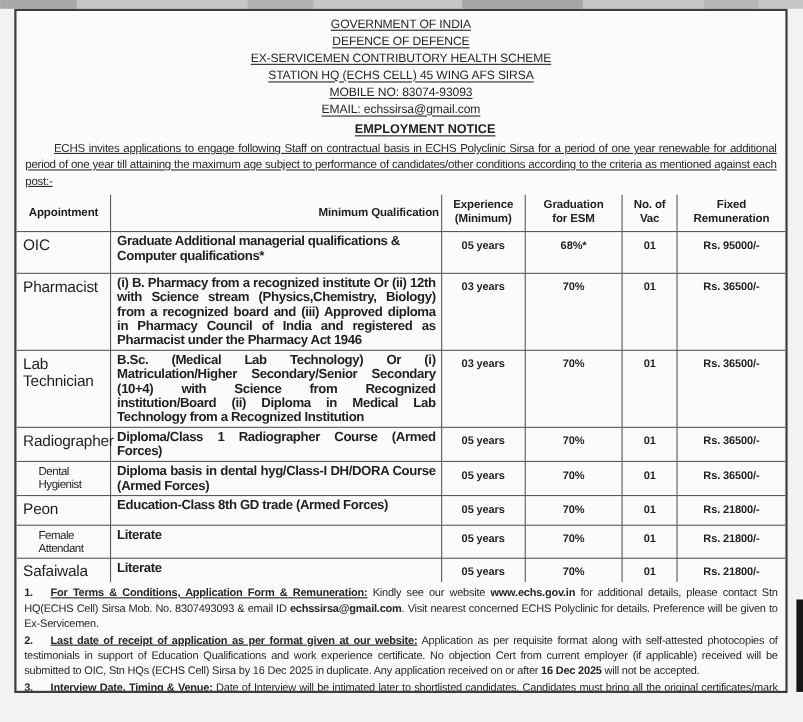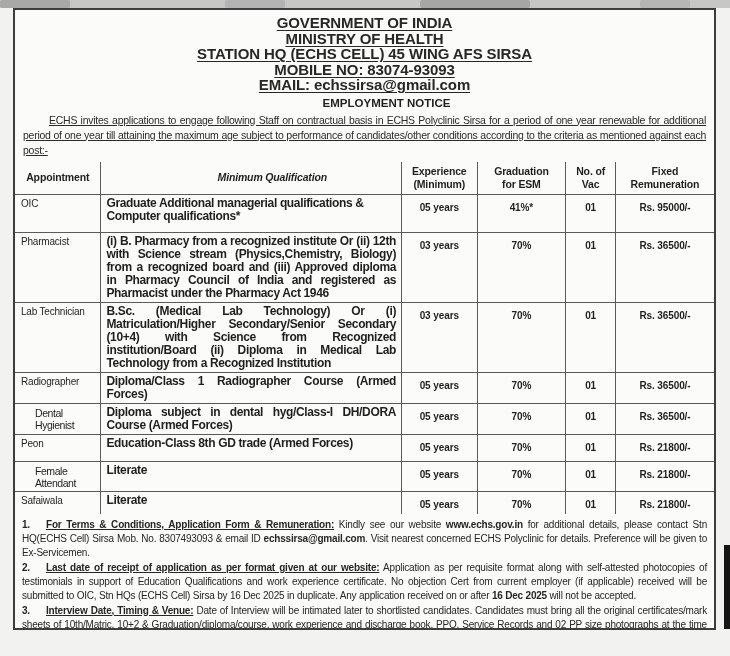--- a/index.html
+++ b/index.html
@@ -15,42 +15,42 @@
   .smudge.s3{left:420px;width:110px;opacity:.6;}
   .smudge.s4{left:640px;width:50px;opacity:.3;}
 
   .document{
     position:absolute;top:8px;left:13px;width:703px;height:622px;
     background:#fbfbfa;border:2px solid #3d3d3d;box-sizing:border-box;
     overflow:hidden;color:#222;
   }
   .doc-header{text-align:center;padding-top:5px;}
   .hline{
-    font-weight:bold;font-size:15px;line-height:15.5px;letter-spacing:-0.1px;
+    font-weight:normal;font-size:11px;line-height:15.5px;letter-spacing:-0.1px;
     text-decoration:underline;text-underline-offset:2px;color:#272727;
   }
   .notice-title{
     text-align:center;font-weight:bold;font-size:11.5px;line-height:16px;
-    margin-top:2px;text-underline-offset:2px;color:#1f1f1f;margin-left:44px;
+    margin-top:2px;text-decoration:underline;text-underline-offset:2px;color:#1f1f1f;margin-left:44px;
   }
   .intro{
     margin:2px 8px 4px 8px;text-indent:26px;text-align:justify;
     font-size:10.5px;line-height:15px;letter-spacing:-0.25px;color:#2b2b2b;text-decoration:underline;
   }
 
   table.vacancy{width:100%;border-collapse:collapse;table-layout:fixed;border:hidden;}
   table.vacancy th,table.vacancy td{
     border:1px solid #5a5a5a;vertical-align:top;box-sizing:border-box;color:#1f1f1f;
   }
   th{
     font-size:10.5px;font-weight:bold;text-align:center;vertical-align:middle !important;
     white-space:pre-line;line-height:13px;letter-spacing:-0.15px;padding:2px;
   }
-  th.qual-h{text-align:center;padding-left:44px;font-style:italic;}
-  td.appt{font-size:10px;letter-spacing:-0.2px;padding:3px 2px 2px 6px;}
+  th.qual-h{text-align:right;padding-left:44px;}
+  td.appt{font-size:14px;letter-spacing:-0.2px;padding:3px 2px 2px 6px;}
   td.appt-sm{font-size:10.5px;letter-spacing:-0.45px;padding-left:20px;}
   td.qual{
     font-weight:bold;font-size:12px;line-height:13px;letter-spacing:-0.35px;
     text-align:justify;white-space:pre-line;padding:2px 5px;margin-left:13px;
   }
   td.val{font-weight:bold;font-size:10px;text-align:center;padding-top:7px;letter-spacing:-0.1px;}
 
   .notes{
     padding:4px 7px 0 7px;font-size:10px;line-height:14px;letter-spacing:-0.2px;
     color:#262626;text-align:justify;
@@ -69,21 +69,22 @@
   <div class="smudge s1"></div>
   <div class="smudge s2"></div>
   <div class="smudge s3"></div>
   <div class="smudge s4"></div>
 </div>
 
 <div class="document">
 
   <div class="doc-header">
     <div class="hline">GOVERNMENT OF INDIA</div>
-    <div class="hline">MINISTRY OF HEALTH</div>
+    <div class="hline">DEFENCE OF DEFENCE</div>
+    <div class="hline">EX-SERVICEMEN CONTRIBUTORY HEALTH SCHEME</div>
     <div class="hline">STATION HQ (ECHS CELL) 45 WING AFS SIRSA</div>
     <div class="hline">MOBILE NO: 83074-93093</div>
     <div class="hline">EMAIL: echssirsa@gmail.com</div>
   </div>
 
   <div class="notice-title">EMPLOYMENT NOTICE</div>
 
   <p class="intro">ECHS invites applications to engage following Staff on contractual basis in ECHS Polyclinic Sirsa for a period of one year renewable for additional period of one year till attaining the maximum age subject to performance of candidates/other conditions according to the criteria as mentioned against each post:-</p>
 
   <table class="vacancy">
@@ -108,21 +109,21 @@
         <th>Fixed
 Remuneration</th>
       </tr>
     </thead>
     <tbody>
       <tr style="height:38px">
         <td class="appt">OIC</td>
         <td class="qual">Graduate Additional managerial qualifications &amp;
 Computer qualifications*</td>
         <td class="val">05 years</td>
-        <td class="val">41%*</td>
+        <td class="val">68%*</td>
         <td class="val">01</td>
         <td class="val">Rs. 95000/-</td>
       </tr>
       <tr style="height:56px">
         <td class="appt">Pharmacist</td>
         <td class="qual">(i)  B. Pharmacy from a recognized institute Or (ii) 12th with Science stream (Physics,Chemistry, Biology) from a recognized board and (iii) Approved diploma in Pharmacy Council of India and registered as Pharmacist under the Pharmacy Act 1946</td>
         <td class="val">03 years</td>
         <td class="val">70%</td>
         <td class="val">01</td>
         <td class="val">Rs. 36500/-</td>
@@ -138,21 +139,21 @@
       <tr style="height:22px">
         <td class="appt">Radiographer</td>
         <td class="qual">Diploma/Class 1 Radiographer Course (Armed Forces)</td>
         <td class="val">05 years</td>
         <td class="val">70%</td>
         <td class="val">01</td>
         <td class="val">Rs. 36500/-</td>
       </tr>
       <tr style="height:27px">
         <td class="appt appt-sm">Dental Hygienist</td>
-        <td class="qual">Diploma subject in dental hyg/Class-I DH/DORA Course (Armed Forces)</td>
+        <td class="qual">Diploma basis in dental hyg/Class-I DH/DORA Course (Armed Forces)</td>
         <td class="val">05 years</td>
         <td class="val">70%</td>
         <td class="val">01</td>
         <td class="val">Rs. 36500/-</td>
       </tr>
       <tr style="height:27px">
         <td class="appt">Peon</td>
         <td class="qual">Education-Class 8th GD trade (Armed Forces)</td>
         <td class="val">05 years</td>
         <td class="val">70%</td>

